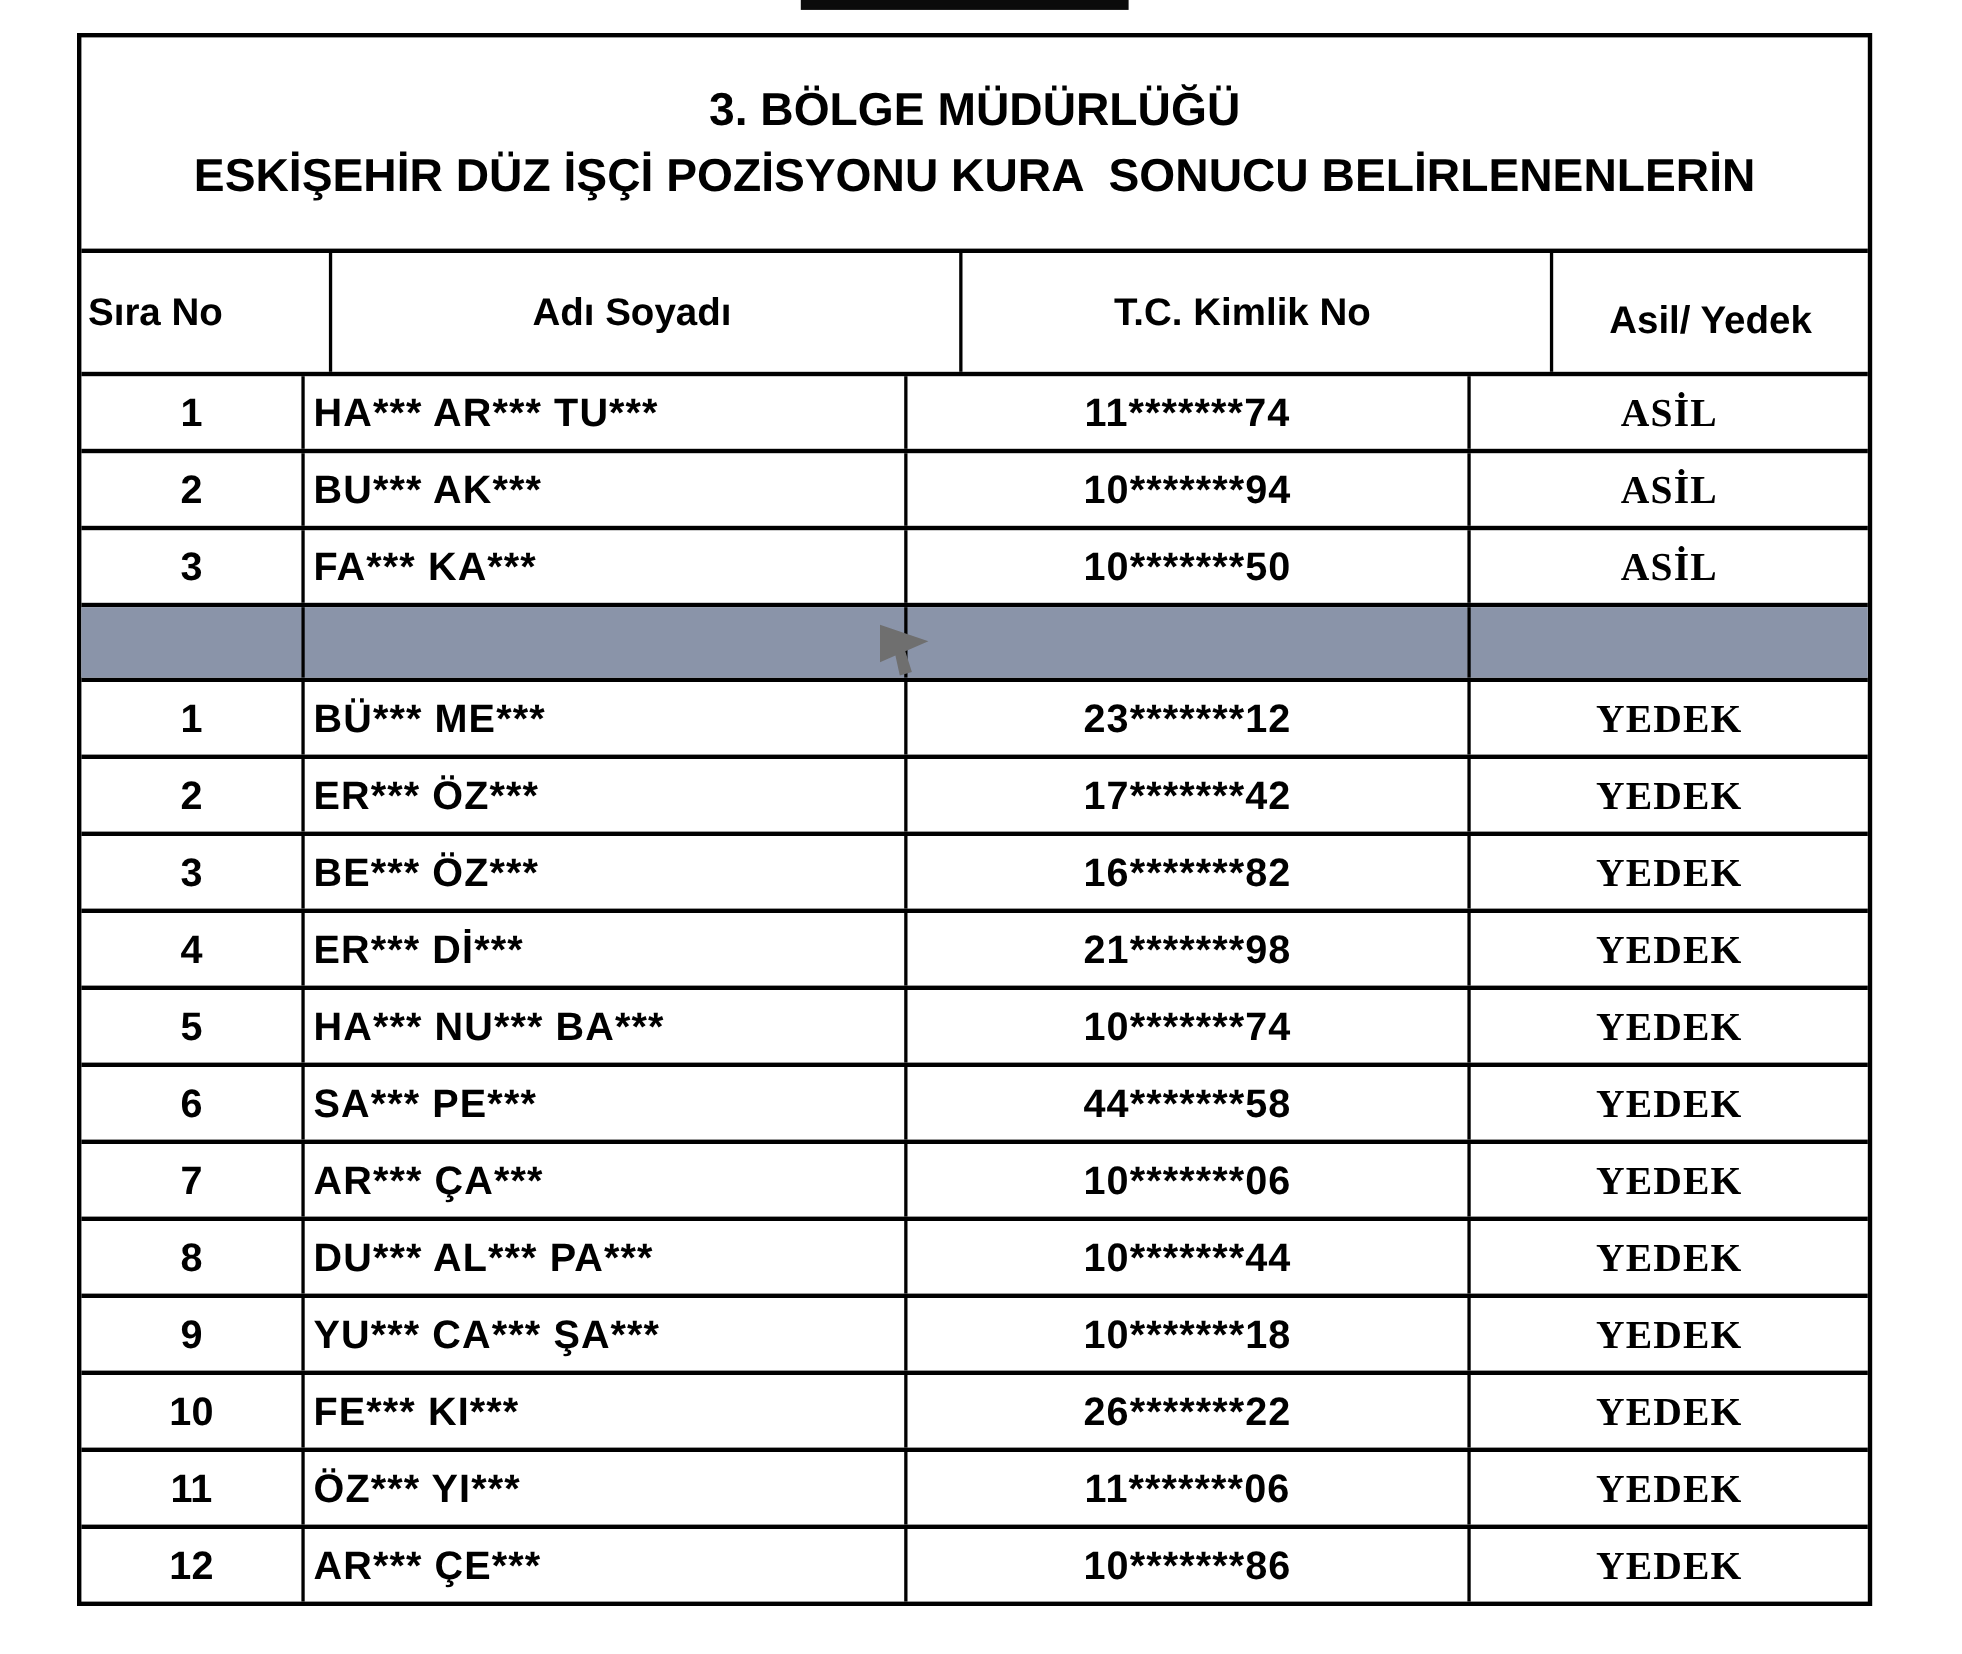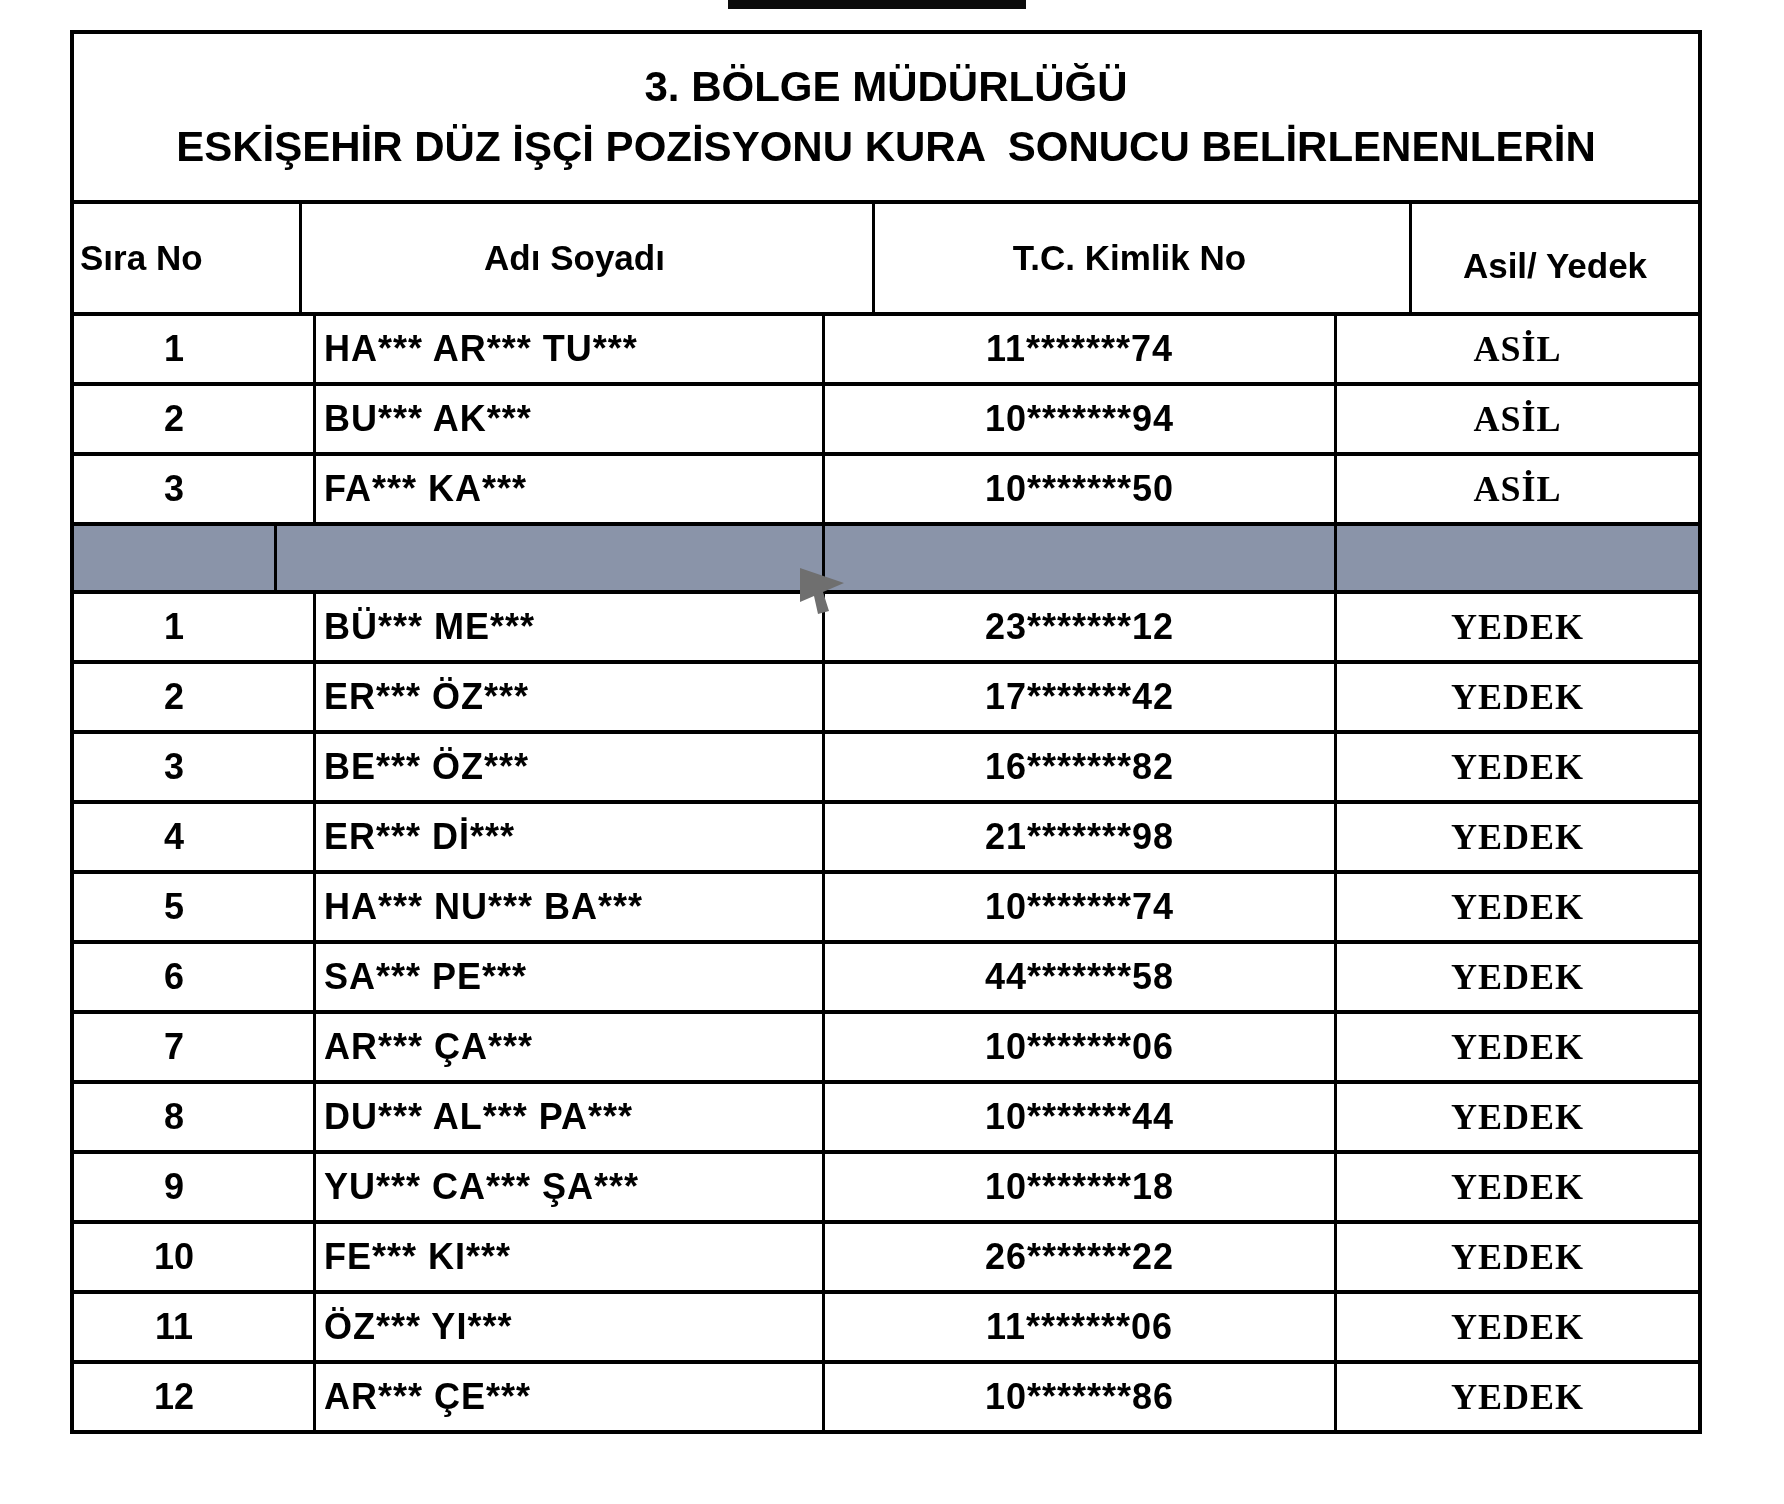--- a/index.html
+++ b/index.html
@@ -47,21 +47,21 @@
     display: flex;
     align-items: center;
     justify-content: center;
     box-sizing: border-box;
     overflow: hidden;
   }
   .cell + .cell { border-left: 3px solid #000; }
 
   
   .title-block {
-    height: 166px;
+    height: 192px;
     display: flex;
     flex-direction: column;
     align-items: center;
     justify-content: center;
     gap: 14px;
   }
   .title-line {
     font-size: 42px;
     font-weight: 700;
     letter-spacing: 0px;
@@ -85,21 +85,20 @@
   
   .data-row { height: 66px; }
   .data-row .cell {
     font-size: 36px;
     font-weight: 700;
   }
   .c-ad {
     justify-content: flex-start;
     padding-left: 8px;
     letter-spacing: 1px;
-    margin-left: 39px;
   }
   .c-tc { letter-spacing: 1px; }
   .c-durum {
     font-family: "Liberation Serif", serif;
     font-size: 46px;
     font-weight: 700;
     letter-spacing: 1px;
   }
 
   

